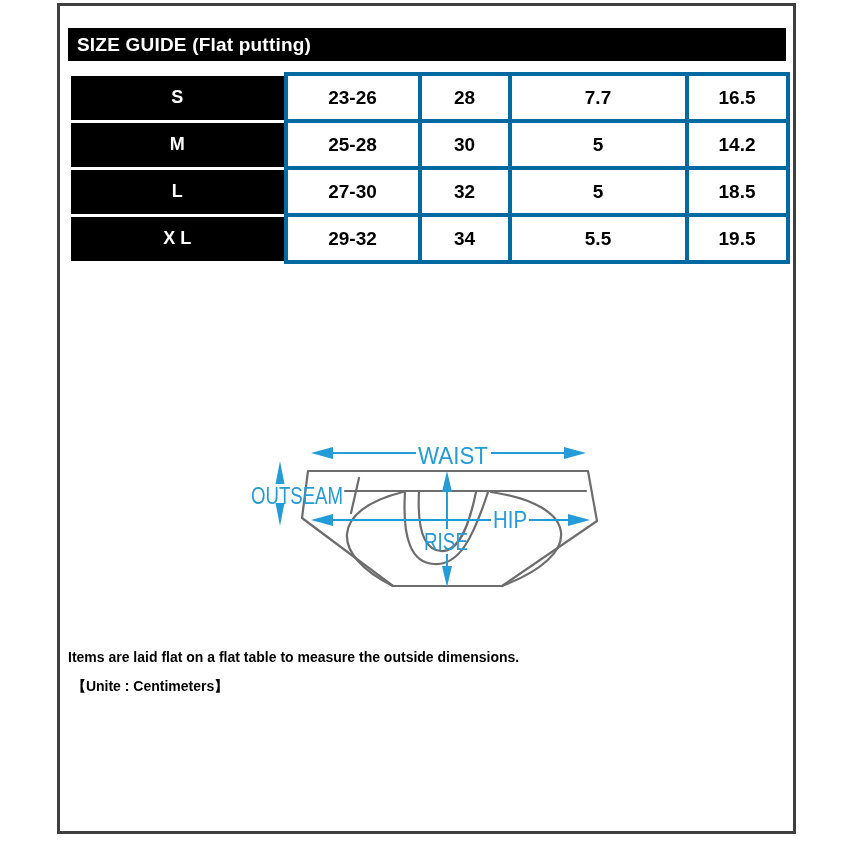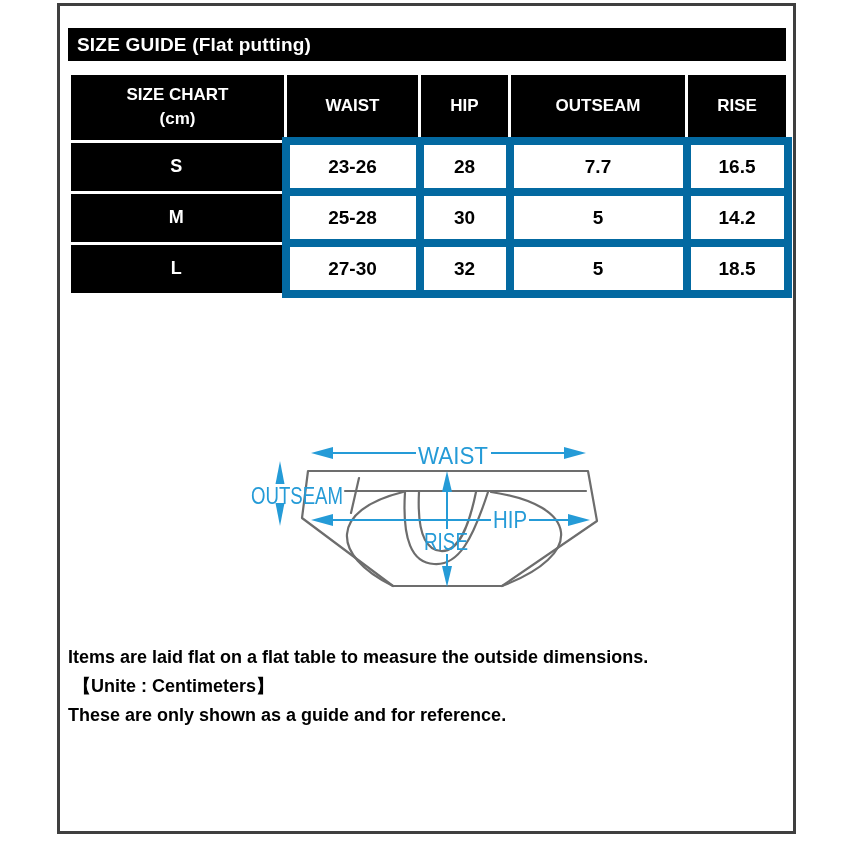--- a/index.html
+++ b/index.html
@@ -26,76 +26,73 @@
   .hdr-cell {
     background:#000; color:#fff; font-weight:bold; font-size:17px;
     border:3px solid #fff; height:62px; line-height:1.45;
   }
   .size-cell {
     background:#000; color:#fff; font-weight:bold; font-size:18px;
     border:3px solid #fff; height:43px;
   }
   .data-cell {
     background:#fff; color:#000; font-weight:bold; font-size:19px;
-    border:8px solid #0369a1; height:43px;
+    border:4px solid #0369a1; height:43px;
   }
   .diagram-wrap { position:absolute; left:180px; top:424px; width:400px; height:200px; }
   .notes {
     position:absolute; left:8px; top:637px; width:714px;
-    font-size:18px; font-weight:bold; color:#000;
+    font-size:14px; font-weight:bold; color:#000;
   }
   .note-line { line-height:29px; white-space:pre-wrap; }
   svg text.blue-label { fill:#259bd7; font-family:"Liberation Sans",sans-serif; font-weight:400; }
 </style>
 </head>
 <body>
 
 <div class="frame">
 
   <div class="title-bar">SIZE GUIDE (Flat putting)</div>
 
   <table class="size-table">
     <colgroup>
       <col style="width:216px">
         <col style="width:134px">
         <col style="width:90px">
         <col style="width:177px">
         <col style="width:101px">
     </colgroup>
     <tbody>
-        <tr>
-      <th class="hdr-cell">
-        <div>SIZE CHART</div>
-        <div>(cm)</div>
-      </th>
-      <th class="hdr-cell">WAIST</th>
-      <th class="hdr-cell">HIP</th>
-      <th class="hdr-cell">OUTSEAM</th>
-      <th class="hdr-cell">RISE</th>
-    </tr>
     <tr>
       <td class="size-cell">S</td>
       <td class="data-cell">23-26</td>
       <td class="data-cell">28</td>
       <td class="data-cell">7.7</td>
       <td class="data-cell">16.5</td>
     </tr>
     <tr>
       <td class="size-cell">M</td>
       <td class="data-cell">25-28</td>
       <td class="data-cell">30</td>
       <td class="data-cell">5</td>
       <td class="data-cell">14.2</td>
     </tr>
     <tr>
       <td class="size-cell">L</td>
       <td class="data-cell">27-30</td>
       <td class="data-cell">32</td>
       <td class="data-cell">5</td>
       <td class="data-cell">18.5</td>
+    </tr>
+    <tr>
+      <td class="size-cell">X L</td>
+      <td class="data-cell">29-32</td>
+      <td class="data-cell">34</td>
+      <td class="data-cell">5.5</td>
+      <td class="data-cell">19.5</td>
     </tr>
   </tbody>
     </table>
 
   <div class="diagram-wrap">
     <svg width="400" height="200" viewBox="240 430 400 200" xmlns="http://www.w3.org/2000/svg">
 
       <g fill="none" stroke="#6d6d6d" stroke-width="2.2" stroke-linejoin="round" stroke-linecap="round">
         <path d="M308 471 L588 471 L597 521 L502 586 L393 586 L302 518 Z"></path>
         <path d="M345 491 L586 491"></path>
@@ -134,16 +131,15 @@
         <line x1="447" y1="554" x2="447" y2="566"></line>
         <polygon points="447,587 442,566 452,566" stroke="none"></polygon>
       </g>
       <text class="blue-label" x="446" y="550" text-anchor="middle" font-size="24" textLength="44" lengthAdjust="spacingAndGlyphs">RISE</text>
     </svg>
   </div>
 
   <div class="notes">
     <div class="note-line">Items are laid flat on a flat table to measure the outside dimensions.</div>
     <div class="note-line"> 【Unite : Centimeters】</div>
-    <div class="note-line">These are only shown as a guide and for reference.</div>
   </div>
 
 </div>
 
 </body></html>

